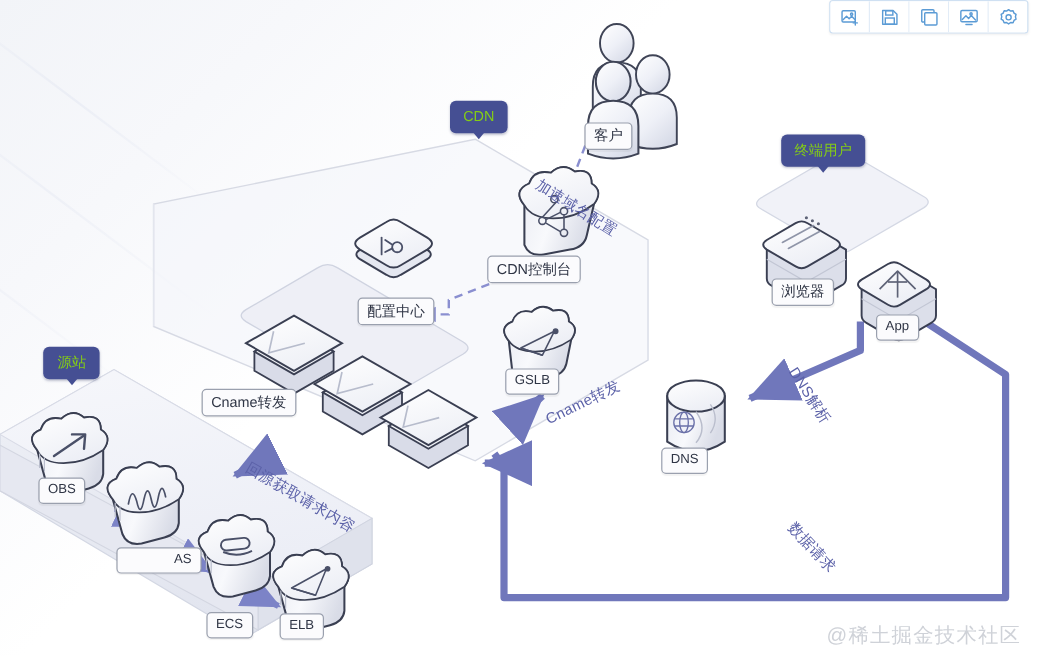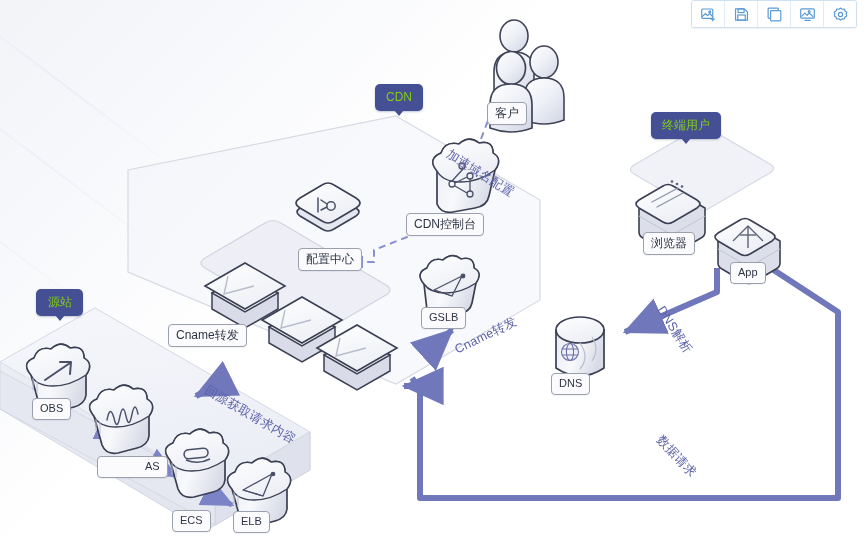--- a/index.html
+++ b/index.html
@@ -385,14 +385,15 @@
   <div class="lbl" style="left:97px;top:456px;padding-left:47px;">AS</div>
   <div class="lbl" style="left:172px;top:478px;margin-top:32px;">ECS</div>
   <div class="lbl" style="left:233px;top:511px;">ELB</div>
 
   <div class="flow" style="left:452px;top:146px;transform:rotate(32deg);transform-origin:0 0;">加速域名配置</div>
   <div class="flow" style="left:452px;top:343px;transform:rotate(-26deg);transform-origin:0 0;">Cname转发</div>
   <div class="flow" style="left:667px;top:303px;transform:rotate(57deg);transform-origin:0 0;">DNS解析</div>
   <div class="flow" style="left:665px;top:432px;transform:rotate(47deg);transform-origin:0 0;">数据请求</div>
   <div class="flow" style="left:210px;top:382px;transform:rotate(30deg);transform-origin:0 0;">回源获取请求内容</div>
 
+  <div id="watermark">@稀土掘金技术社区</div>
 
 </div>
 
 </body></html>

